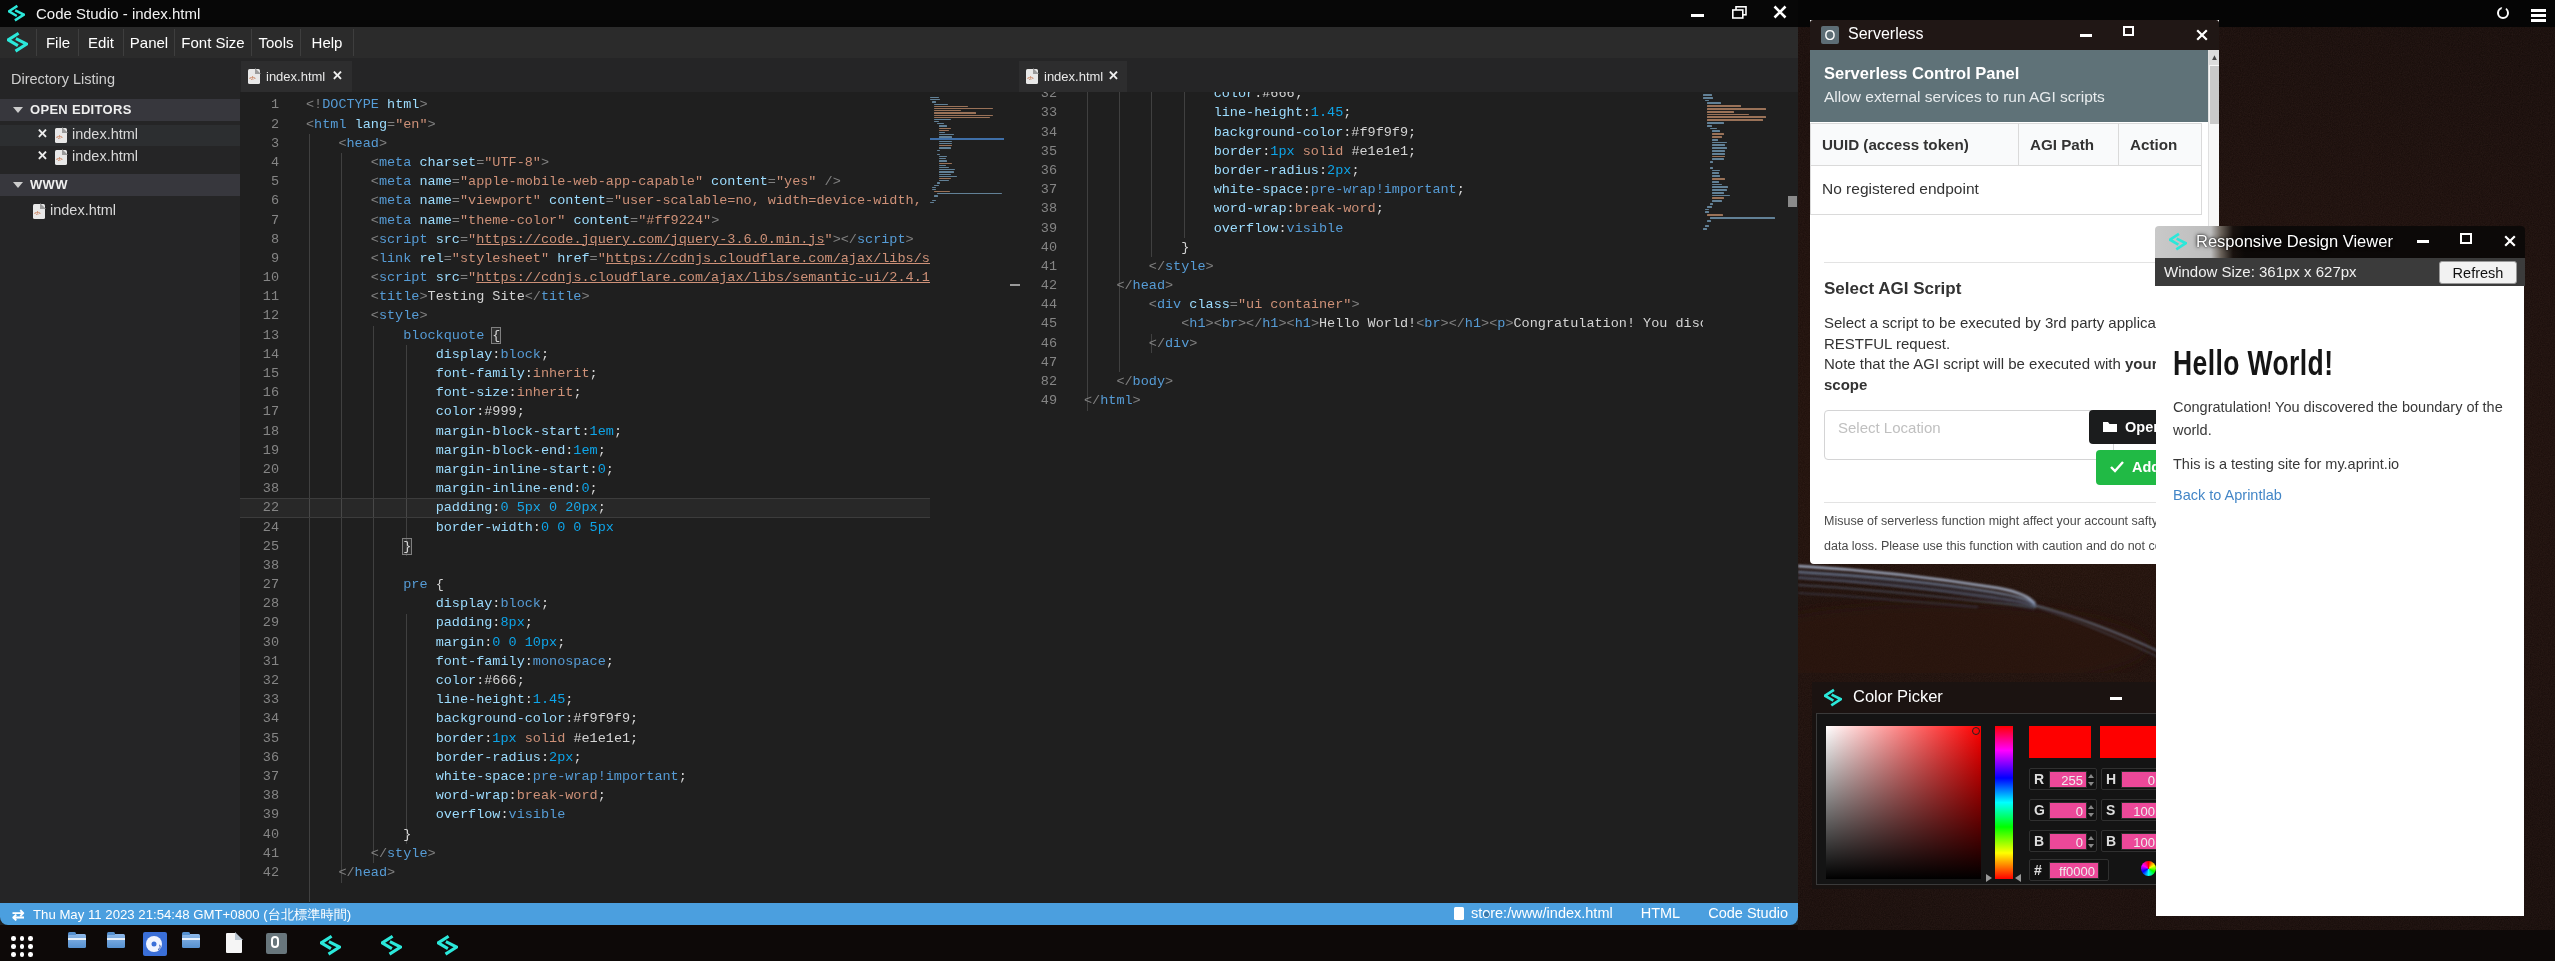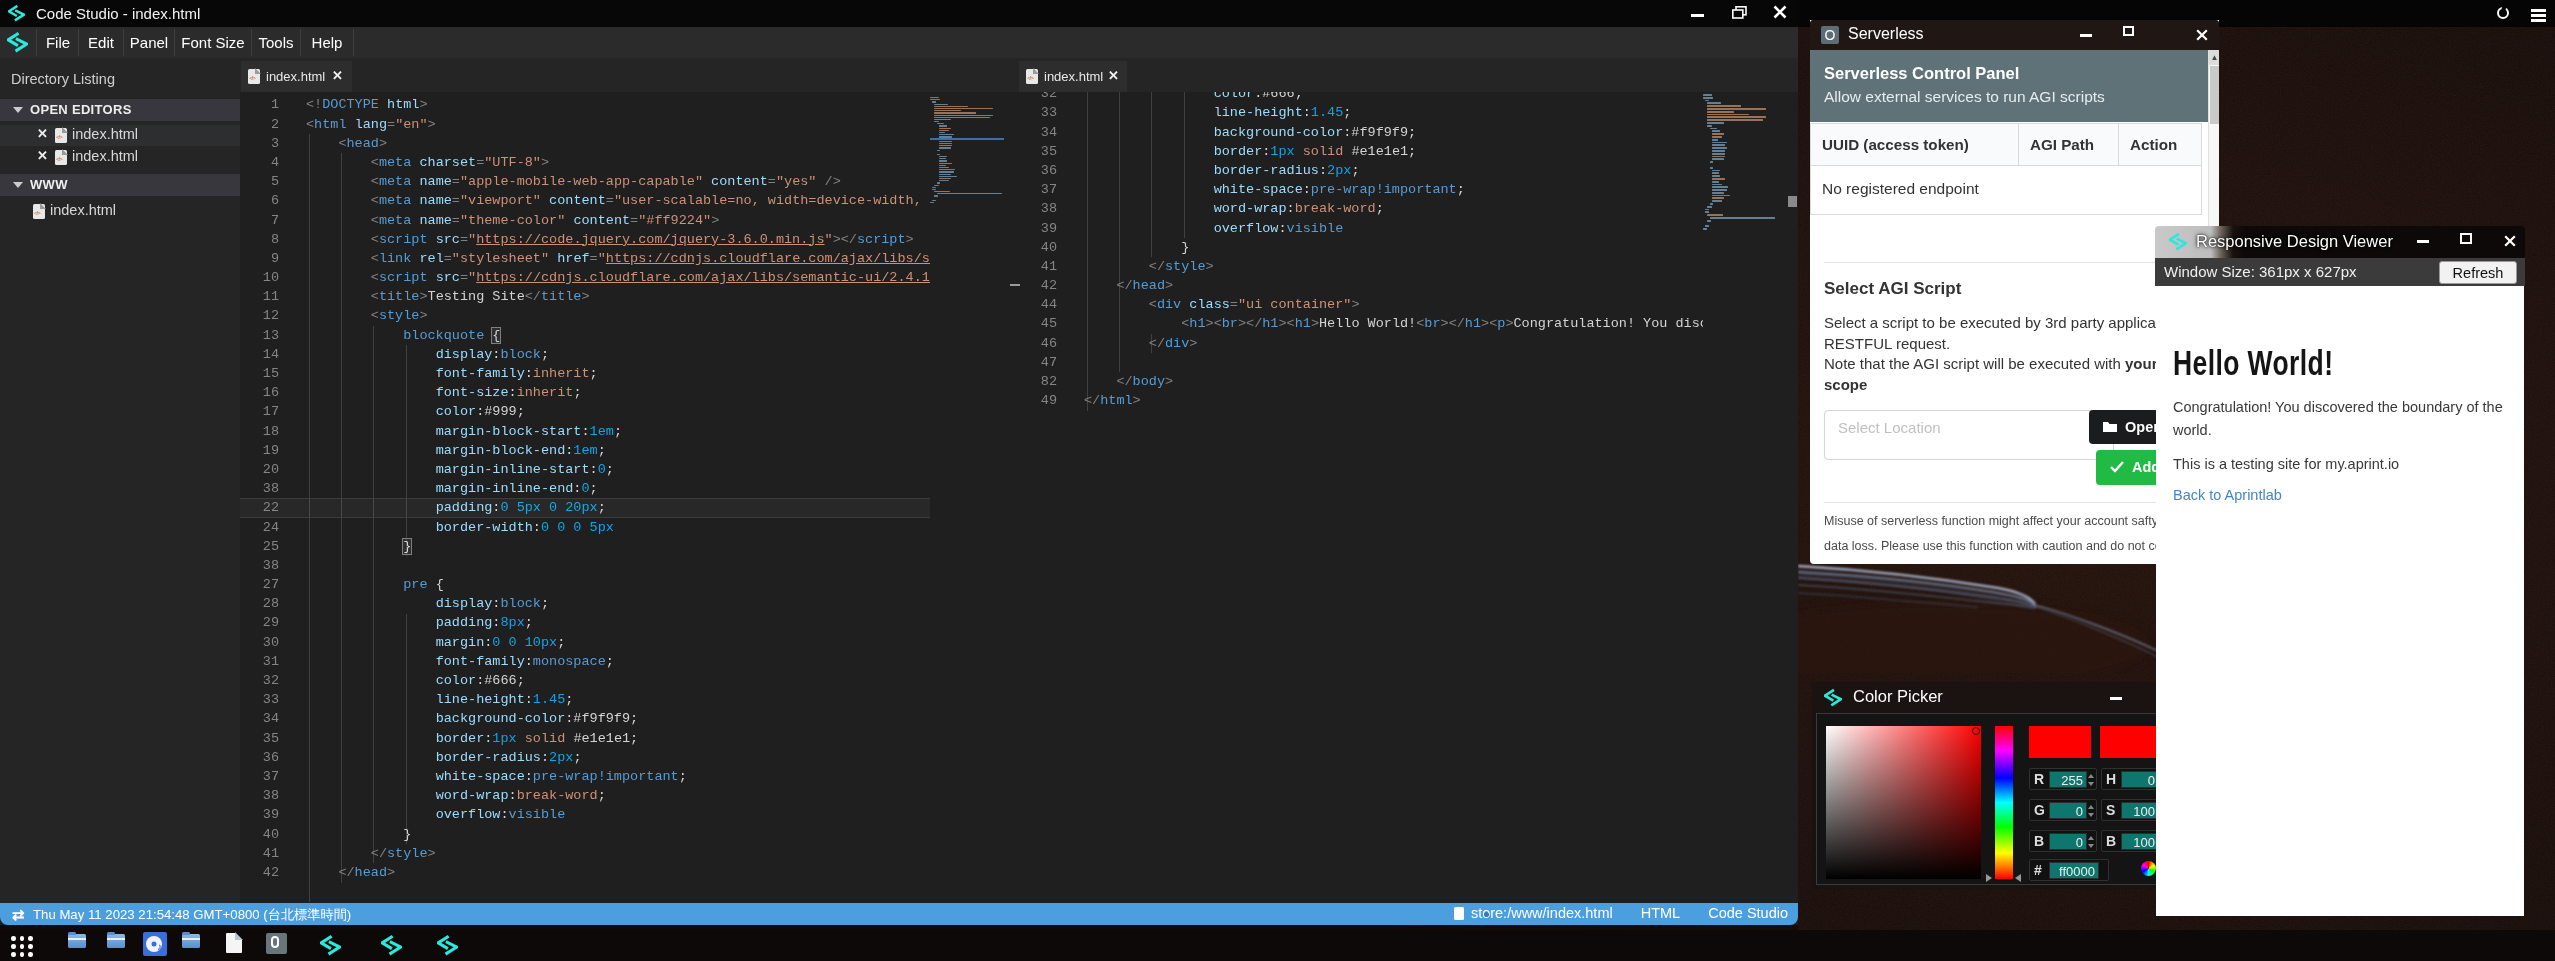--- a/index.html
+++ b/index.html
@@ -89,21 +89,21 @@
 #sv .btn-open{position:absolute;left:279px;top:390px;width:120px;height:34px;background:#1b1c1d;color:#fff;border-radius:4px;font-size:14.5px;font-weight:bold;line-height:34px}
 #sv .btn-add{position:absolute;left:286px;top:430px;width:120px;height:35px;background:#21ba45;color:#fff;border-radius:4px;font-size:14.5px;font-weight:bold;line-height:35px}
 #sv .fine{position:absolute;left:14px;font-size:12.5px;color:#4a4a4a}
 
 #cp{left:1812px;top:682px;width:353px;height:207px;background:#181210}
 #cp-title{left:0;top:0;width:353px;height:31px;background:#1b1311;color:#fff}
 #cp-title .t{position:absolute;left:41px;top:5px;font-size:16.5px;color:#fff}
 #cp-body{left:4px;top:31px;width:349px;height:172px;background:#141414;border:1px solid #3a3a3a}
 .cprow{position:absolute;width:68px;height:22px;border:1px solid #303030;border-radius:2px;background:#111;color:#eee}
 .cprow .lb{position:absolute;left:4px;top:2px;font-size:14px;font-weight:bold;color:#ddd}
-.cprow .in{position:absolute;left:19px;top:2px;width:38px;height:17px;background:#0f766e;border:1px solid #2b2b2b;color:#eee;font-size:13px;text-align:right;line-height:17px;padding-right:3px}
+.cprow .in{position:absolute;left:19px;top:2px;width:38px;height:17px;background:#ec4899;border:1px solid #2b2b2b;color:#eee;font-size:13px;text-align:right;line-height:17px;padding-right:3px}
 .spin{position:absolute;right:2px;top:5px;width:6px;height:12px}
 .spin:before{content:"";position:absolute;left:0;top:0;border-left:3px solid transparent;border-right:3px solid transparent;border-bottom:4px solid #888}
 .spin:after{content:"";position:absolute;left:0;bottom:0;border-left:3px solid transparent;border-right:3px solid transparent;border-top:4px solid #888}
 
 #rv{left:2155px;top:226px;width:370px;height:692px;overflow:hidden}
 #rv-title{left:0;top:0;width:370px;height:32px;background:linear-gradient(90deg,#c9c9c9 0px,#bdbdbd 56px,#6a625a 66px,#18110e 78px,#0c0908 90px,#0c0908 100%);color:#fff;border-radius:4px 4px 0 0}
 #rv-title .t{position:absolute;left:41px;top:6px;font-size:16.5px;color:#fff;text-shadow:0 0 4px rgba(0,0,0,.9),0 0 2px rgba(0,0,0,.8)}
 #rv-tool{left:0;top:32px;width:370px;height:28px;background:#3b3b3b;color:#f0f0f0;font-size:15px}
 #rv-tool .refresh{position:absolute;right:8px;top:3px;width:78px;height:23px;background:#f2f2f2;border:1px solid #999;border-radius:3px;color:#111;text-align:center;line-height:22px;font-size:14.5px}
 #rv-content{left:1px;top:60px;width:368px;height:630px;background:#fff;color:#2b2b2b}

